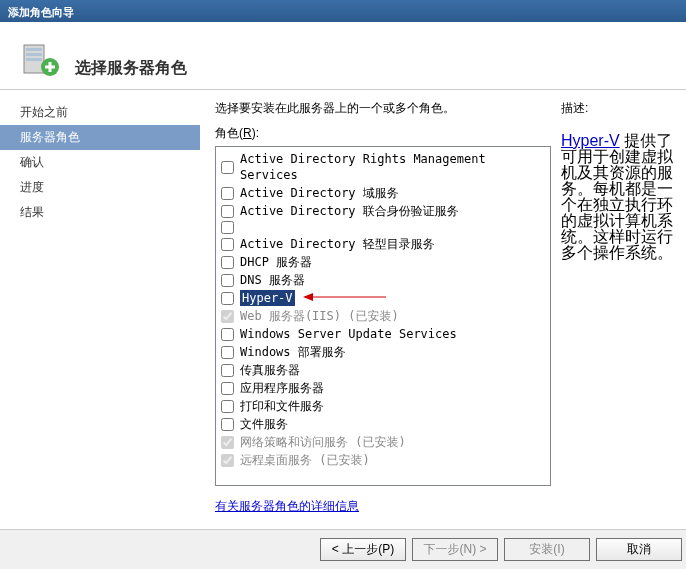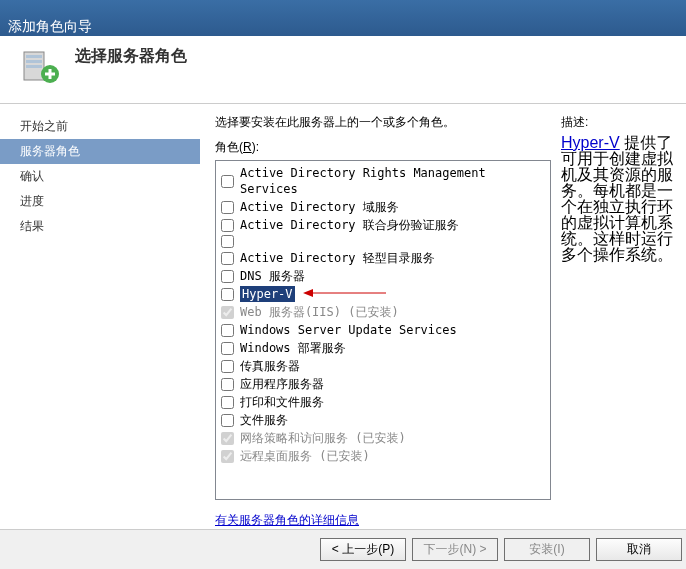--- a/index.html
+++ b/index.html
@@ -1,39 +1,39 @@
 <!DOCTYPE html>
 <html><head>
 <meta charset="utf-8">
 <style>
 * { margin: 0; padding: 0; box-sizing: border-box; }
 body { font-family: "Microsoft YaHei", SimSun, Arial, sans-serif; font-size: 12px; background: #fff; width: 686px; height: 569px; overflow: hidden; position: relative; }
-.titlebar { background: linear-gradient(to bottom, #3a6ea5, #2d5a8e); color: #fff; padding: 18px 8px; font-size: 14px; height: 22px; line-height: 16px; }
-.header { display: flex; align-items: flex-start; padding: 10px 20px; border-bottom: 1px solid #ccc; height: 68px; }
+.titlebar { background: linear-gradient(to bottom, #3a6ea5, #2d5a8e); color: #fff; padding: 4px 8px; font-size: 11px; height: 22px; line-height: 16px; font-weight: bold; }
+.header { display: flex; align-items: flex-end; padding: 10px 20px; border-bottom: 1px solid #ccc; height: 68px; }
 .header-icon { width: 40px; height: 40px; margin-right: 15px; position: relative; }
 .header-icon svg { width: 40px; height: 40px; }
 .header-title { font-size: 16px; font-weight: bold; color: #333; }
 .body { display: flex; height: 440px; }
 .sidebar { width: 200px; background: #fff; padding-top: 10px; }
 .sidebar-item { padding: 4px 20px; color: #333; cursor: pointer; font-size: 12px; }
 .sidebar-item.active { background: #7a9cc6; color: #fff; }
 .main { flex: 1; padding: 10px 0 10px 15px; display: flex; }
 .main-left { flex: 1; display: flex; flex-direction: column; }
 .main-right { width: 135px; padding-left: 10px; }
 .instruction { font-size: 12px; margin-bottom: 8px; }
 .roles-label { font-size: 12px; margin-bottom: 4px; }
 .roles-box { border: 1px solid #828790; background: #fff; height: 340px; overflow-y: auto; padding: 3px; font-family: SimSun, monospace; }
 .role-row { display: flex; align-items: center; padding: 1px 2px; font-size: 12px; line-height: 16px; }
 .role-row input[type=checkbox] { margin-right: 6px; width: 13px; height: 13px; }
 .role-row.installed { color: #888; }
 .role-row.installed input[type=checkbox] { accent-color: #888; }
 .role-row .role-label.highlighted { background: #1e3f7a; color: #fff; padding: 0 2px; }
 .arrow { position: relative; margin-left: 6px; }
 .arrow svg { width: 90px; height: 10px; }
-.desc-title { font-size: 12px; margin-bottom: 4px; }
+.desc-title { font-size: 12px; margin-bottom: 16px; }
 .desc-text { font-size: 16px; line-height: 16px; }
 .desc-text .link { color: #0000cc; text-decoration: underline; }
 .info-link { margin-top: 12px; }
 .info-link a { color: #0000cc; text-decoration: underline; font-size: 12px; }
 .footer { position: absolute; bottom: 0; left: 0; right: 0; height: 40px; border-top: 1px solid #ccc; display: flex; justify-content: flex-end; align-items: center; padding-right: 4px; gap: 6px; background: #f0f0f0; }
 .btn { min-width: 86px; height: 23px; font-size: 12px; border: 1px solid #707070; background: linear-gradient(to bottom, #fdfdfd, #e8e8e8); cursor: pointer; padding: 0 10px; }
 .btn:disabled { color: #888; cursor: default; background: #f0f0f0; }
 .underline-key { text-decoration: underline; }
 </style>
 </head>
@@ -81,20 +81,24 @@
           <div class="role-row">
             <input type="checkbox" style="">
             <span class="role-label">Active Directory 联合身份验证服务</span>
           </div>
           <div class="role-row">
             <input type="checkbox" style="">
           </div>
           <div class="role-row">
             <input type="checkbox" style="">
             <span class="role-label">Active Directory 轻型目录服务</span>
+          </div>
+          <div class="role-row">
+            <input type="checkbox" style="">
+            <span class="role-label">DHCP 服务器</span>
           </div>
           <div class="role-row">
             <input type="checkbox" style="">
             <span class="role-label">DNS 服务器</span>
           </div>
           <div class="role-row">
             <input type="checkbox" style="">
             <span class="role-label highlighted">Hyper-V</span>
             <span class="arrow"><svg viewBox="0 0 90 10">
                 <line x1="10" y1="5" x2="85" y2="5" stroke="#c00" stroke-width="1"></line>

